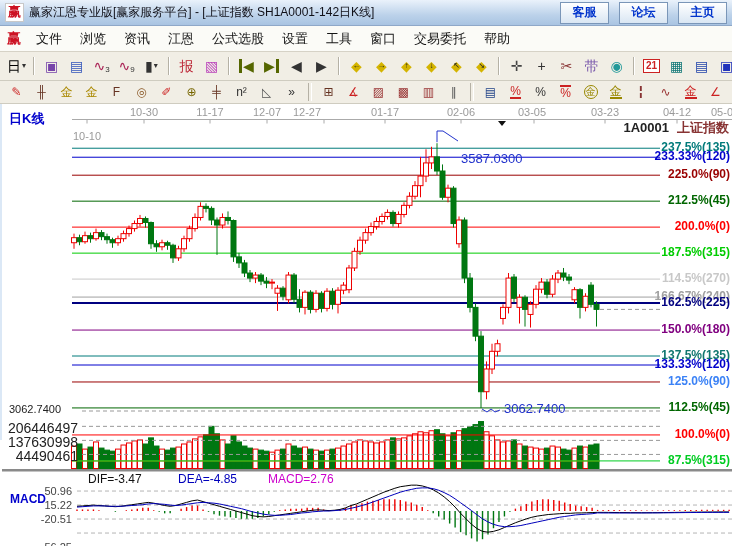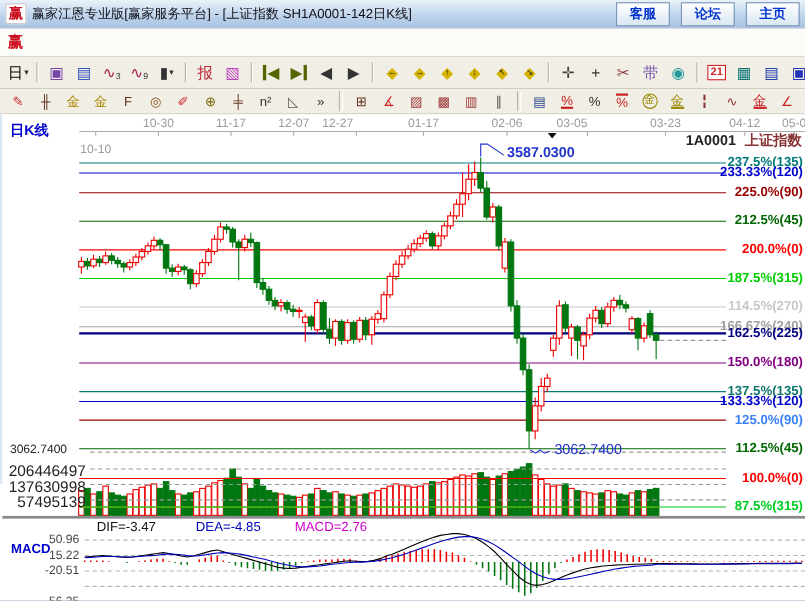--- a/index.html
+++ b/index.html
@@ -70,20 +70,32 @@
   <div class="title-text">赢家江恩专业版[赢家服务平台] - [上证指数  SH1A0001-142日K线]</div>
   <div id="tb-buttons" style="display: flex;">
       <div class="tb-btn">客服</div>
       <div class="tb-btn">论坛</div>
       <div class="tb-btn">主页</div>
     </div>
 </div>
 
 <div class="menubar">
   <span class="menu-logo">赢</span>
+  <span id="menu-items" style="display:flex">
+      <span class="menu-item">文件</span>
+      <span class="menu-item">浏览</span>
+      <span class="menu-item">资讯</span>
+      <span class="menu-item">江恩</span>
+      <span class="menu-item">公式选股</span>
+      <span class="menu-item">设置</span>
+      <span class="menu-item">工具</span>
+      <span class="menu-item">窗口</span>
+      <span class="menu-item">交易委托</span>
+      <span class="menu-item">帮助</span>
+    </span>
 </div>
 
 <div class="toolbar row1" id="toolbar1">
     <div class="ticon">
       <span class="g" style="color: rgb(0, 0, 0);">日</span>
       <span class="dd">▾</span>
     </div>
     <div class="tsep"></div>
     <div class="ticon">
       <span class="g" style="color: rgb(119, 68, 170);">▣</span>
@@ -719,35 +731,35 @@
       <line x1="716.1600000000001" y1="511" x2="716.1600000000001" y2="509.8246" stroke="#ee0000" stroke-width="1.4"></line>
       <line x1="721.6400000000001" y1="511" x2="721.6400000000001" y2="509.8246" stroke="#ee0000" stroke-width="1.4"></line>
       <line x1="727.12" y1="511" x2="727.12" y2="509.8246" stroke="#ee0000" stroke-width="1.4"></line>
       <polyline points="75,506.2984 80.48,505.9066 85.96000000000001,505.5148 91.44,505.123 96.92,505.5148 102.4,505.9066 107.88,506.2984 113.36,506.6902 118.84,506.2984 124.32000000000001,505.5148 129.8,504.7312 135.28,503.9476 140.76,503.164 146.24,502.3804 151.72,503.164 157.2,504.3394 162.68,505.5148 168.16000000000003,506.2984 173.64000000000001,505.5148 179.12,503.9476 184.60000000000002,502.3804 190.08,500.8132 195.56,500.0296 201.04000000000002,501.5968 206.52,503.164 212,504.7312 217.48000000000002,506.2984 222.96,507.8656 228.44,509.4328 233.92000000000002,511 239.4,512.5672 244.88000000000002,514.1344 250.36,515.7016 255.84,516.4852 261.32000000000005,516.877 266.8,516.4852 272.28000000000003,515.7016 277.76,514.918 283.24,514.1344 288.72,513.3508 294.20000000000005,512.5672 299.68,511.7836 305.16,511 310.64,510.2164 316.12,509.8246 321.6,510.2164 327.08000000000004,510.6082 332.56,510.2164 338.04,509.4328 343.52000000000004,507.8656 349,505.5148 354.48,503.9476 359.96000000000004,501.5968 365.44,499.246 370.92,496.8952 376.40000000000003,494.5444 381.88,492.1936 387.36,490.2346 392.84000000000003,488.2756 398.32000000000005,486.7084 403.8,485.9248 409.28000000000003,485.1412 414.76000000000005,485.1412 420.24,485.9248 425.72,487.492 431.20000000000005,489.8428 436.68,492.9772 442.16,496.8952 447.64000000000004,501.5968 453.12,507.082 458.6,513.3508 464.08000000000004,518.836 469.56000000000006,524.3212 475.04,528.631 480.52000000000004,531.3736 486.00000000000006,532.1572 491.48,531.3736 496.96000000000004,529.8064 502.44000000000005,527.4556 507.92,525.1048 513.4000000000001,522.754 518.8800000000001,520.795 524.36,518.836 529.84,517.2688 535.32,516.0934 540.8,515.3098 546.28,514.5262 551.76,514.1344 557.24,513.7426 562.72,513.3508 568.2,513.3508 573.6800000000001,512.959 579.1600000000001,512.959 584.6400000000001,512.7631 590.12,512.5672 595.6,512.359546 601.08,512.3713 606.5600000000001,512.41048 612.0400000000001,512.48884 617.5200000000001,512.5672 623,512.5672 628.48,512.64556 633.96,512.68474 639.44,512.72392 644.9200000000001,512.72392 650.4000000000001,512.68474 655.88,512.64556 661.36,512.5672 666.84,512.48884 672.32,512.41048 677.8000000000001,512.33212 683.2800000000001,512.25376 688.76,512.1754 694.24,512.13622 699.72,512.09704 705.2,512.05786 710.6800000000001,512.01868 716.1600000000001,511.9795 721.6400000000001,511.94032 727.12,511.94032" fill="none" stroke="#000000" stroke-width="1"></polyline>
       <polyline points="75,507.082 80.48,506.6902 85.96000000000001,506.2984 91.44,505.9066 96.92,505.9066 102.4,505.9066 107.88,506.2984 113.36,506.2984 118.84,506.2984 124.32000000000001,505.9066 129.8,505.5148 135.28,505.123 140.76,504.7312 146.24,503.9476 151.72,503.5558 157.2,503.9476 162.68,504.3394 168.16000000000003,505.123 173.64000000000001,505.5148 179.12,505.123 184.60000000000002,504.3394 190.08,503.5558 195.56,502.7722 201.04000000000002,502.3804 206.52,502.7722 212,503.164 217.48000000000002,503.9476 222.96,505.123 228.44,506.2984 233.92000000000002,507.4738 239.4,508.6492 244.88000000000002,510.2164 250.36,511.7836 255.84,512.959 261.32000000000005,514.1344 266.8,514.918 272.28000000000003,515.3098 277.76,515.3098 283.24,514.918 288.72,514.5262 294.20000000000005,513.7426 299.68,512.959 305.16,512.5672 310.64,511.7836 316.12,511.3918 321.6,511 327.08000000000004,511 332.56,510.6082 338.04,510.2164 343.52000000000004,509.4328 349,508.2574 354.48,507.082 359.96000000000004,505.5148 365.44,503.9476 370.92,501.9886 376.40000000000003,500.0296 381.88,498.0706 387.36,496.1116 392.84000000000003,494.1526 398.32000000000005,492.1936 403.8,490.6264 409.28000000000003,489.451 414.76000000000005,488.2756 420.24,487.8838 425.72,487.8838 431.20000000000005,488.6674 436.68,490.2346 442.16,492.5854 447.64000000000004,495.328 453.12,498.8542 458.6,502.7722 464.08000000000004,506.6902 469.56000000000006,510.6082 475.04,514.918 480.52000000000004,518.836 486.00000000000006,521.9704 491.48,524.3212 496.96000000000004,525.8884 502.44000000000005,526.672 507.92,526.672 513.4000000000001,526.2802 518.8800000000001,525.4966 524.36,524.3212 529.84,523.1458 535.32,521.9704 540.8,520.795 546.28,519.6196 551.76,518.4442 557.24,517.2688 562.72,516.4852 568.2,515.7016 573.6800000000001,514.918 579.1600000000001,514.5262 584.6400000000001,514.1344 590.12,513.7426 595.6,512.90023 601.08,512.959 606.5600000000001,512.959 612.0400000000001,512.99818 617.5200000000001,512.99818 623,512.99818 628.48,512.99818 633.96,512.959 639.44,512.959 644.9200000000001,512.91982 650.4000000000001,512.91982 655.88,512.88064 661.36,512.84146 666.84,512.80228 672.32,512.72392 677.8000000000001,512.64556 683.2800000000001,512.5672 688.76,512.52802 694.24,512.48884 699.72,512.44966 705.2,512.41048 710.6800000000001,512.3713 716.1600000000001,512.3713 721.6400000000001,512.33212 727.12,512.33212" fill="none" stroke="#0000bb" stroke-width="1"></polyline>
     </svg>
   <div class="abs kline-label">日K线</div>
   <div class="abs index-title">
     <span class="index-code">1A0001</span><span class="index-name">上证指数</span>
   </div>
-  <div class="abs peak-label" style="left:459px;top:27px;font-weight:bold;">3587.0300</div>
+  <div class="abs peak-label" style="left:459px;top:47px;">3587.0300</div>
   <div class="abs low-label" style="left:502px;top:297px;">3062.7400</div>
   <div class="abs left-price" style="top:299px;">3062.7400</div>
   <div class="abs macd-title">MACD</div>
   <div class="abs macd-dif">DIF=-3.47</div>
   <div class="abs macd-dea">DEA=-4.85</div>
   <div class="abs macd-macd">MACD=2.76</div>
 <div class="abs date-label" style="left: 63px; margin-top: 24px;">10-10</div>
     <div class="abs date-label" style="left: 120px;">10-30</div>
     <div class="abs date-label" style="left: 186px;">11-17</div>
     <div class="abs date-label" style="left: 243px;">12-07</div>
     <div class="abs date-label" style="left: 283px;">12-27</div>
     <div class="abs date-label" style="left: 361px;">01-17</div>
     <div class="abs date-label" style="left: 437px;">02-06</div>
-    <div class="abs date-label" style="left: 496px;">03-05</div>
+    <div class="abs date-label" style="left: 508px;">03-05</div>
     <div class="abs date-label" style="left: 581px;">03-23</div>
     <div class="abs date-label" style="left: 653px;">04-12</div>
     <div class="abs date-label" style="left: 698px;">05-0</div>
     <div class="abs gann-label" style="top: 36.2323px; color: rgb(0, 122, 122);">237.5%(135)</div>
     <div class="abs gann-label" style="top: 45.2222px; color: rgb(0, 0, 204);">233.33%(120)</div>
     <div class="abs gann-label" style="top: 63.202px; color: rgb(153, 0, 0);">225.0%(90)</div>
     <div class="abs gann-label" style="top: 89.1616px; color: rgb(0, 102, 0);">212.5%(45)</div>
     <div class="abs gann-label" style="top: 115.121px; color: rgb(255, 0, 0);">200.0%(0)</div>
     <div class="abs gann-label" style="top: 141.131px; color: rgb(0, 204, 0);">187.5%(315)</div>
     <div class="abs gann-label" style="top: 167.091px; color: rgb(200, 200, 200);">114.5%(270)</div>
@@ -755,18 +767,18 @@
     <div class="abs gann-label" style="top: 191.081px; color: rgb(0, 0, 128);">162.5%(225)</div>
     <div class="abs gann-label" style="top: 218.051px; color: rgb(128, 0, 128);">150.0%(180)</div>
     <div class="abs gann-label" style="top: 244.01px; color: #0f766e;">137.5%(135)</div>
     <div class="abs gann-label" style="top: 253px; color: rgb(0, 0, 204);">133.33%(120)</div>
     <div class="abs gann-label" style="top: 269.97px; color: #3b82f6;">125.0%(90)</div>
     <div class="abs gann-label" style="top: 295.929px; color: rgb(0, 102, 0);">112.5%(45)</div>
     <div class="abs gann-label" style="top: 322.949px; color: rgb(255, 0, 0);">100.0%(0)</div>
     <div class="abs gann-label" style="top: 348.909px; color: rgb(0, 204, 34);">87.5%(315)</div>
     <div class="abs vol-scale" style="top: 315.851px;">206446497</div>
     <div class="abs vol-scale" style="top: 329.9px;">137630998</div>
-    <div class="abs vol-scale" style="top: 343.95px;">57495139</div>
+    <div class="abs vol-scale" style="top: 343.95px;">44490461</div>
     <div class="abs macd-scale" style="top: 380.534px;">50.96</div>
     <div class="abs macd-scale" style="top: 394.537px;">15.22</div>
     <div class="abs macd-scale" style="top: 408.536px;">-20.51</div>
     <div class="abs macd-scale" style="top: 437px; text-align: right;">-56.25</div>
   </div>
 
 </body></html>

